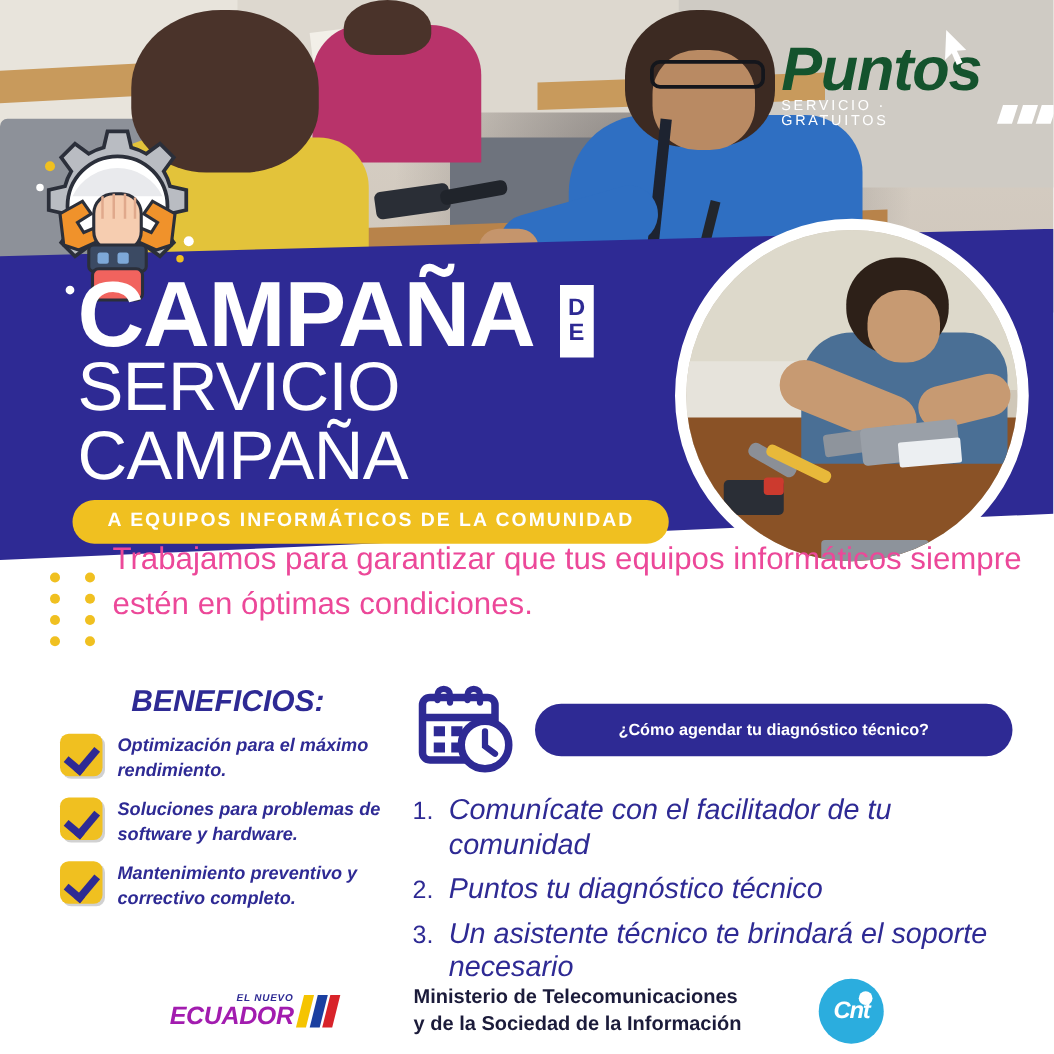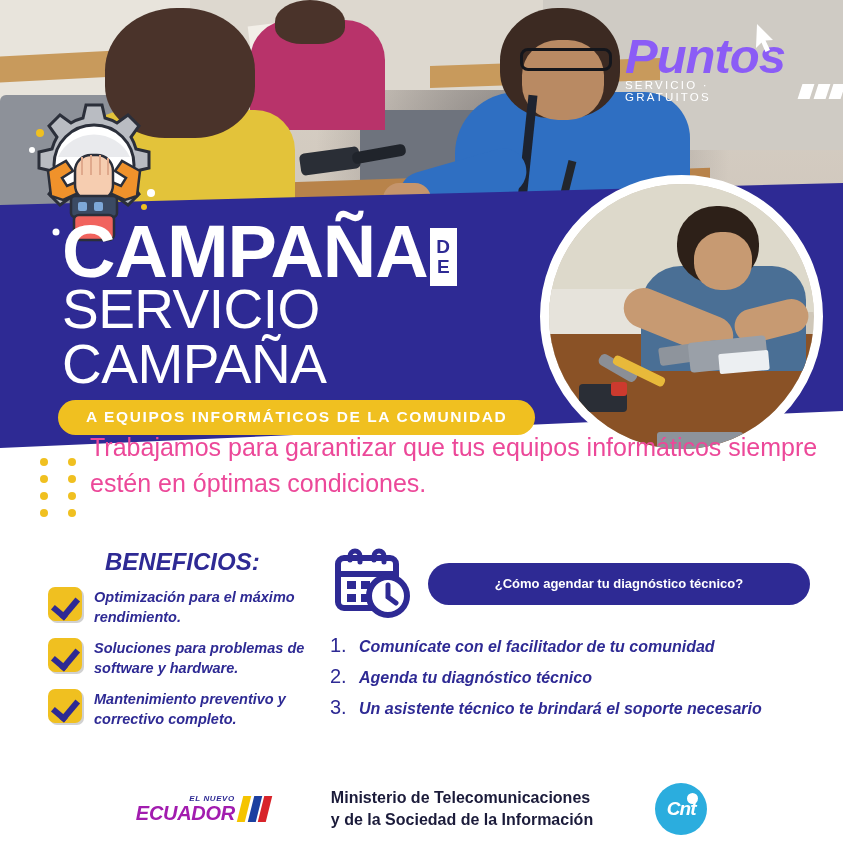--- a/index.html
+++ b/index.html
@@ -56,21 +56,21 @@
     background:#2E2A94;
     clip-path:polygon(0 22px, 843px 0, 843px 228px, 0 265px);
   }
 
   
   .gear-icon{position:absolute;left:18px;top:95px;width:152px;height:152px;}
 
   
   .title-wrap{position:absolute;left:62px;top:218px;width:470px;}
   .t-campana{
-    display:flex;align-items:flex-end;gap:2px;
+    display:flex;align-items:flex-end;gap:20px;
   }
   .t-campana .word{
     font-size:74px;font-weight:bold;color:#ffffff;letter-spacing:-1px;
     line-height:.92;font-family:"Liberation Sans", sans-serif;
   }
   .de-box{
     background:#ffffff;color:#2E2A94;width:27px;height:58px;margin-top:9px;
     display:flex;flex-direction:column;align-items:center;justify-content:center;
     font-size:19px;font-weight:bold;line-height:1.05;
   }
@@ -141,21 +141,21 @@
   .howto-head{display:flex;align-items:center;gap:16px;}
   .cal-icon{width:82px;height:72px;min-width:82px;}
   .q-pill{
     background:#2E2A94;color:#ffffff;border-radius:36px;
     padding:13px 26px;font-size:13px;font-weight:bold;text-align:center;
     line-height:1.28;flex:1;
   }
   .steps{margin-top:14px;}
   .step{display:flex;gap:9px;align-items:baseline;margin-bottom:8px;}
   .step-num{color:#2E2A94;font-size:20px;font-weight:normal;min-width:20px;}
-  .step-txt{color:#2E2A94;font-size:16px;font-weight:bold;font-style:italic;line-height:1.2;}
+  .step-txt{color:#2E2A94;font-size:23px;font-weight:normal;font-style:italic;line-height:1.2;}
 
   
   .footer{position:absolute;left:0;top:775px;width:843px;height:68px;display:flex;align-items:center;justify-content:center;gap:62px;}
   .ec-logo{display:flex;align-items:center;gap:5px;}
   .ec-text{display:flex;flex-direction:column;align-items:flex-end;line-height:1;}
   .ec-nuevo{font-size:8px;font-weight:bold;font-style:italic;color:#2E2A94;letter-spacing:.6px;}
   .ec-main{font-size:20px;font-weight:bold;font-style:italic;color:#a21caf;letter-spacing:-.3px;}
   .flag{display:flex;gap:2.5px;transform:skewX(-14deg);}
   .flag i{display:block;width:8px;height:26px;}
   .min-text{color:#1b1b3a;font-size:16px;font-weight:bold;line-height:1.35;}
@@ -195,21 +195,21 @@
     <div class="ph tool-a"></div>
     <div class="ph tool-b"></div>
     <div class="ph laptop-open"></div>
     <div class="ph laptop-inner"></div>
     <div class="ph board-green"></div>
     <div class="ph pen-1"></div>
   </div>
 
   <div style="position:absolute;left:625px;top:32px;">
     <div style="position:relative;">
-      <div style="font-size:49px;font-weight:bold;font-style:italic;color:#8b5cf6;letter-spacing:-1px;line-height:1;">Puntos</div>
+      <div style="font-size:49px;font-weight:bold;font-style:italic;color:#14532d;letter-spacing:-1px;line-height:1;">Puntos</div>
       <svg width="26" height="30" viewBox="0 0 26 30" style="position:absolute;left:128px;top:-9px;">
         <path d="M4 1 L20 17 L12.5 17.5 L17 27 L12.5 29 L8.5 19.5 L3 25 Z" fill="#ffffff"></path>
       </svg>
       <div style="display:flex;align-items:center;gap:8px;margin-top:-2px;">
         <div style="font-size:11.5px;color:#ffffff;letter-spacing:2.2px;font-weight:normal;">SERVICIO · GRATUITOS</div>
         <div style="display:flex;gap:3.5px;transform:skewX(-18deg);">
           <i style="display:block;width:12px;height:15px;background:#fff;"></i>
           <i style="display:block;width:12px;height:15px;background:#fff;"></i>
           <i style="display:block;width:12px;height:15px;background:#fff;"></i>
         </div>
@@ -321,21 +321,21 @@
       <div class="q-pill">¿Cómo agendar tu diagnóstico técnico?</div>
     </div>
 
     <div class="steps">
       <div class="step">
         <div class="step-num">1.</div>
         <div class="step-txt">Comunícate con el facilitador de tu comunidad</div>
       </div>
       <div class="step">
         <div class="step-num">2.</div>
-        <div class="step-txt">Agenda tu diagnóstico técnico</div>
+        <div class="step-txt">Puntos tu diagnóstico técnico</div>
       </div>
       <div class="step">
         <div class="step-num">3.</div>
         <div class="step-txt">Un asistente técnico te brindará el soporte necesario</div>
       </div>
     </div>
   </div>
 
   <div class="footer">
     <div class="ec-logo">

